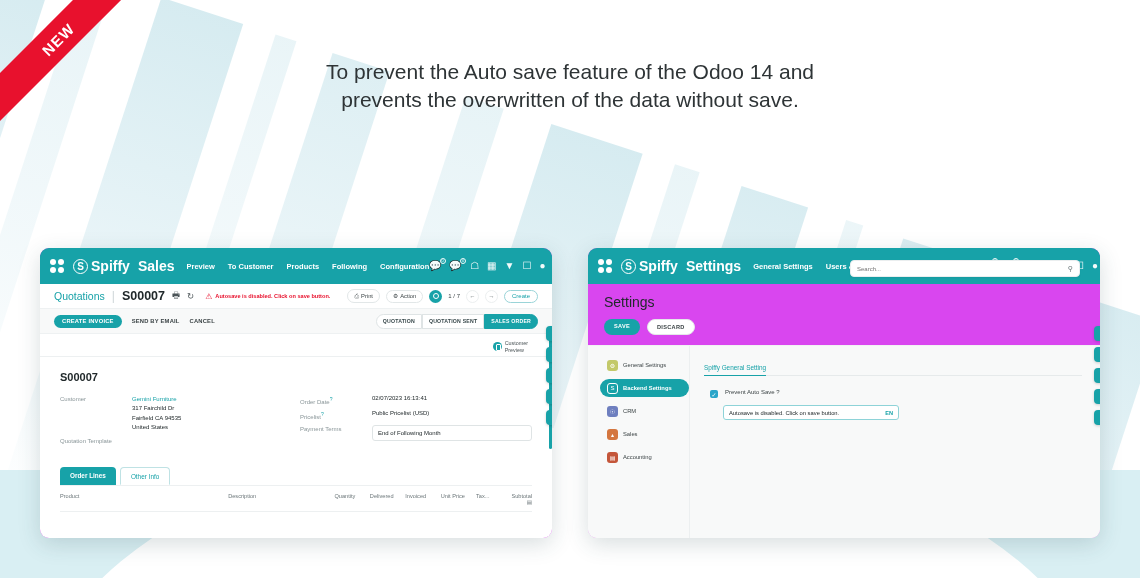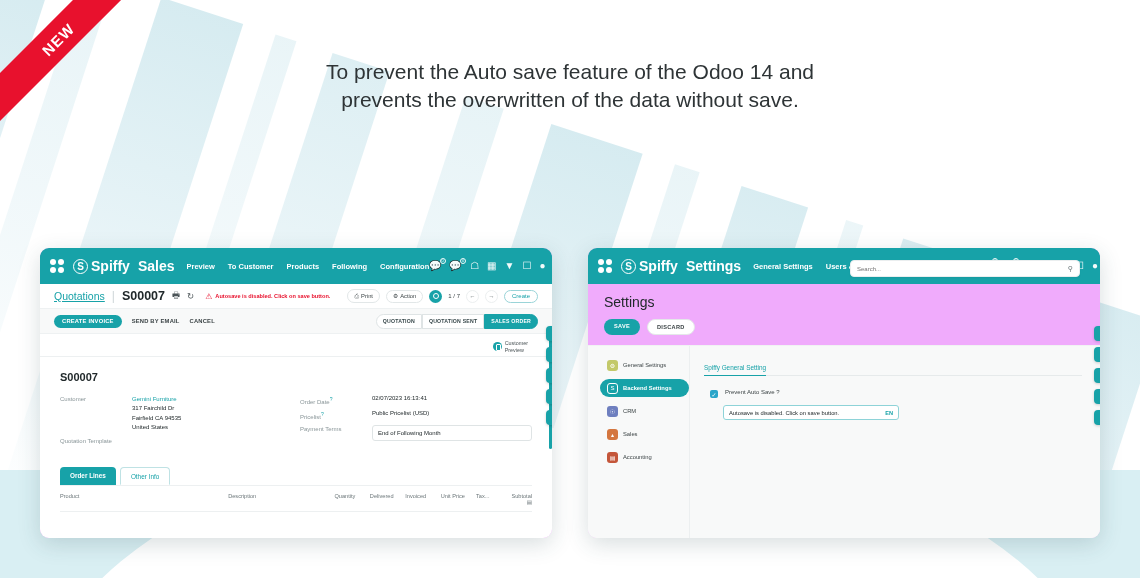--- a/index.html
+++ b/index.html
@@ -27,21 +27,21 @@
     display:flex; align-items:center; justify-content:center; }
   .ribbon-band span { color:#fff; font-weight:bold; font-size:15px; letter-spacing:1.2px; }
 
   
   .heading { position:absolute; left:0; right:0; top:42px; text-align:center; z-index:10; }
   .heading h1 { color:#0a8f9e; font-size:44px; font-weight:bold; letter-spacing:-0.5px; }
   .heading p { margin-top:16px; color:#2e3436; font-size:21px; line-height:1.32; font-weight:400; }
 
   
   .card {
-    position:absolute; background:#f0abfc; border-radius:9px;
+    position:absolute; background:#d946ef; border-radius:9px;
     box-shadow: 0 6px 22px rgba(40,70,80,.18);
     overflow:hidden; z-index:20;
   }
   #card-left  { left:40px;  top:248px; width:512px; height:290px; }
   #card-right { left:588px; top:248px; width:512px; height:290px; }
 
   
   .navbar { height:36px; background:#17a2a8; display:flex; align-items:center; padding:0 10px; gap:0; }
   .nav-apps { width:16px; height:14px; margin-right:9px; display:grid;
     grid-template-columns:repeat(2,6px); grid-template-rows:repeat(2,6px); gap:2px; }
@@ -58,21 +58,21 @@
   .nav-right { margin-left:auto; display:flex; align-items:center; gap:8px; }
   .nav-ico { position:relative; color:#fff; font-size:10px; line-height:1; opacity:.95; }
   .nav-ico .badge { position:absolute; top:-3px; right:-4px; width:6px; height:6px;
     border-radius:50%; background:#17a2a8; border:1px solid #fff;
     font-size:4px; color:#fff; display:flex; align-items:center; justify-content:center; }
   .avatar { width:17px; height:17px; border-radius:50%; border:1.5px solid #d6b48a;
     background: radial-gradient(circle at 50% 38%, #e8c49a 0 34%, #6f4f35 36% 100%); }
 
   
   .bcrumb { height:24px; display:flex; align-items:center; padding:0 14px; gap:7px; background:#fff; }
-  .bc-link { color:#17a2a8; font-size:10.5px;text-decoration:underline; }
+  .bc-link { color:#17a2a8; font-size:10.5px; }
   .bc-sep { color:#cfd6d8; font-size:12px; }
   .bc-cur { color:#21292b; font-size:12.5px; font-weight:bold; }
   .bc-ico { color:#4b5457; font-size:8.5px; }
   .warn { display:flex; align-items:center; gap:3px; margin-left:4px; }
   .warn-tri { color:#e8112d; font-size:8px; }
   .warn-txt { color:#e8112d; font-size:5.6px; font-weight:bold; white-space:nowrap; }
   .bc-actions { margin-left:auto; display:flex; align-items:center; gap:6px; }
   .pillbtn { border:1px solid #e2e7e8; border-radius:11px; background:#fff;
     padding:2.5px 6px; font-size:5.8px; color:#3c4446; display:flex; align-items:center; gap:2px; white-space:nowrap; }
   .save-dot { width:13px; height:13px; border-radius:50%; background:#17a2a8;

